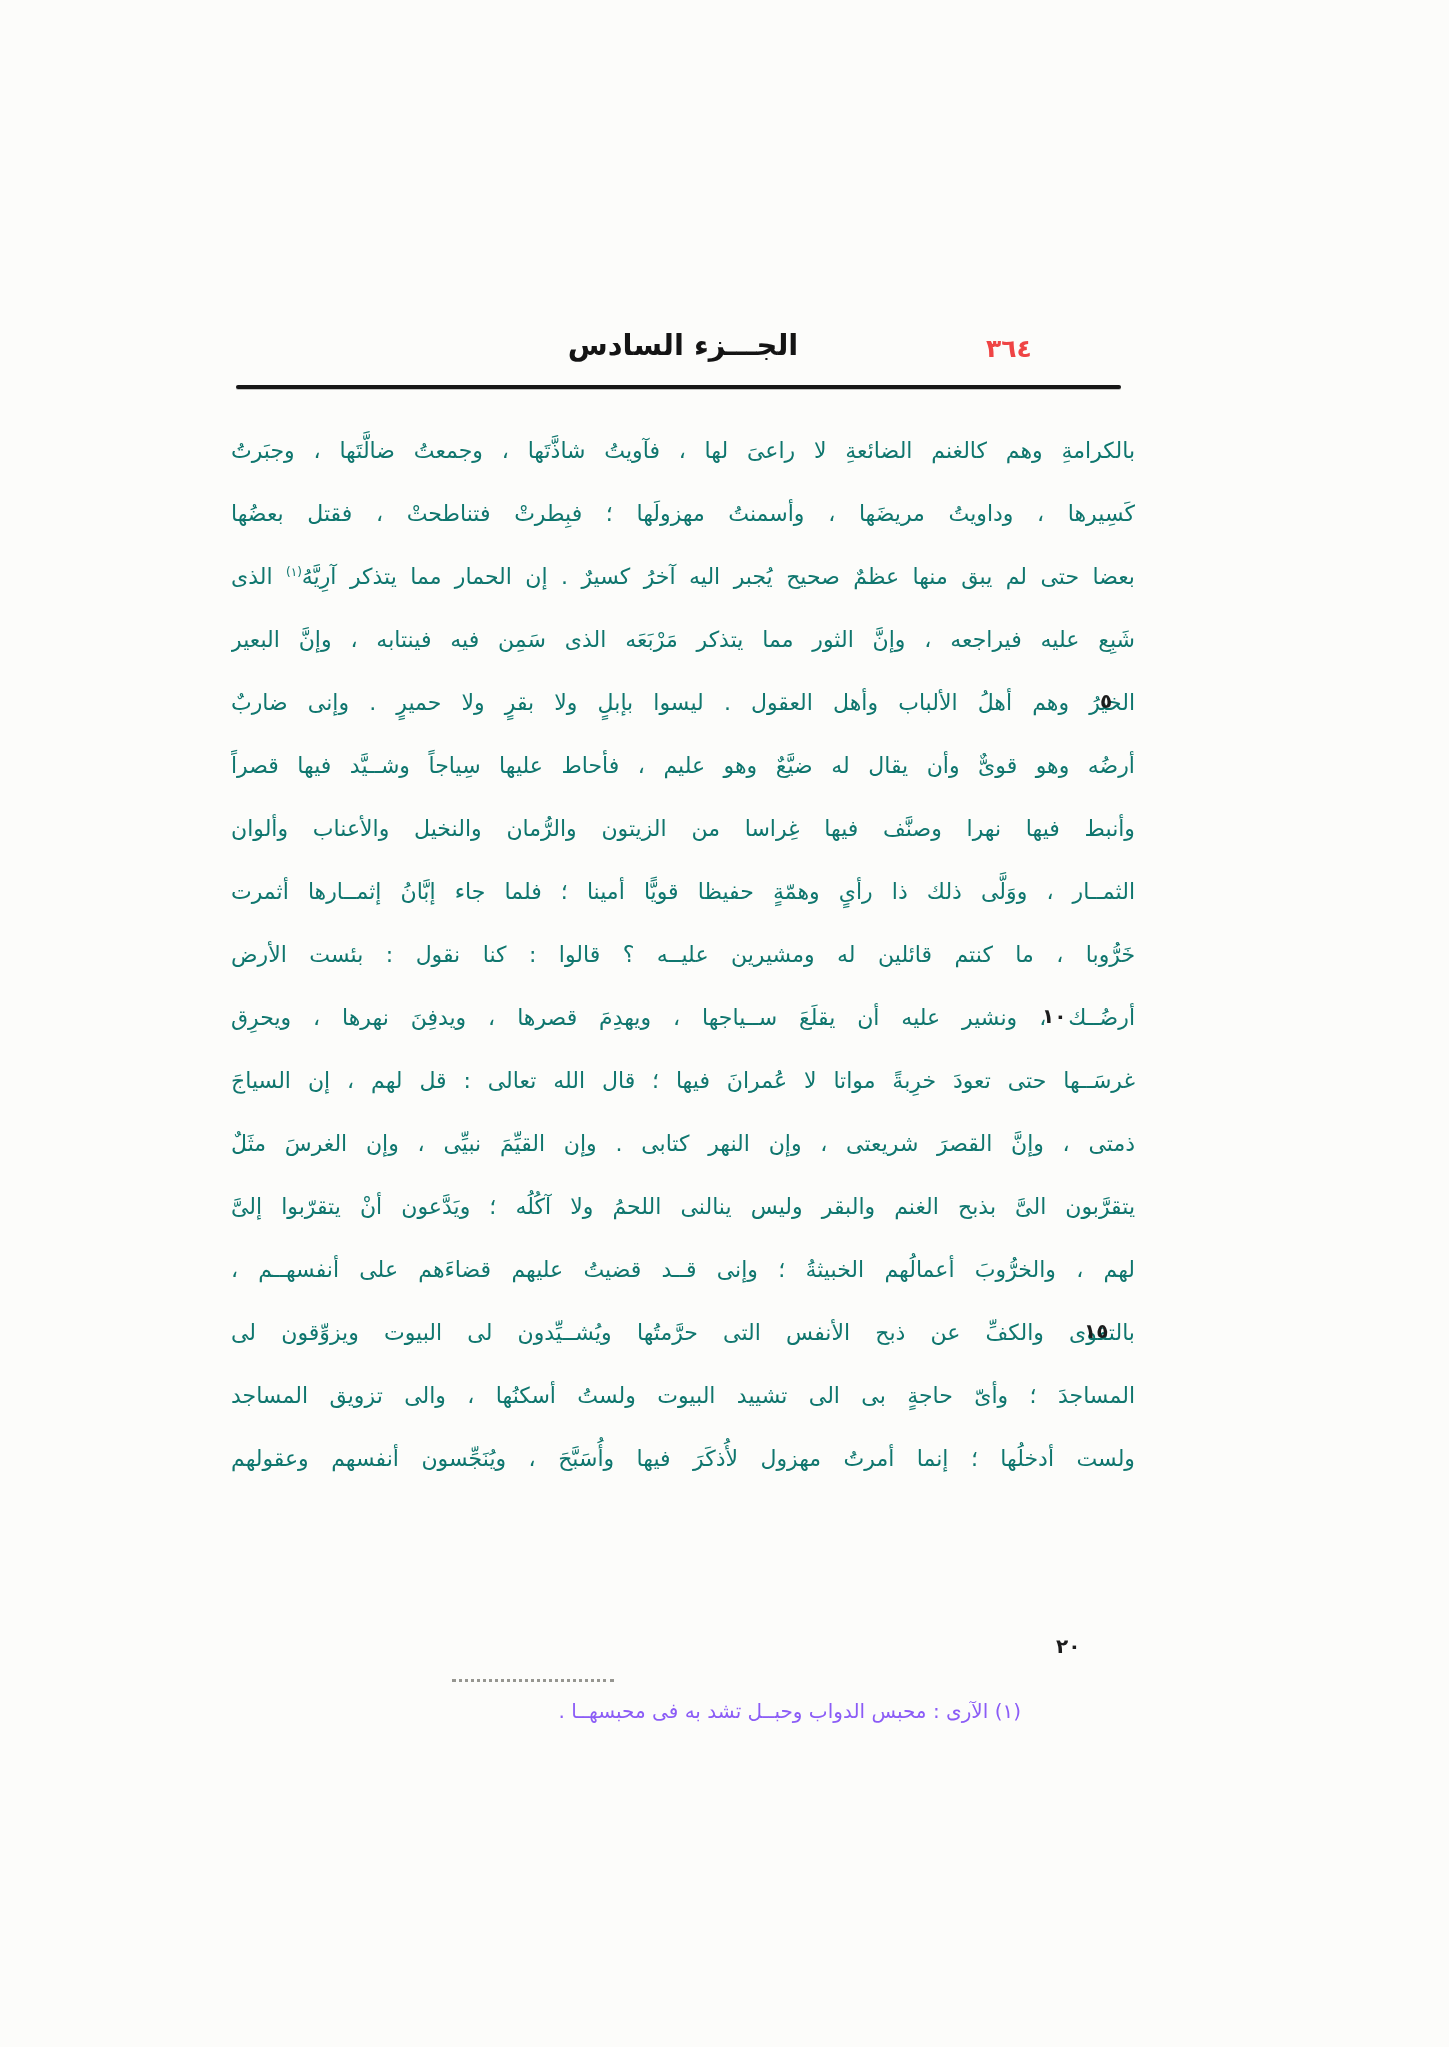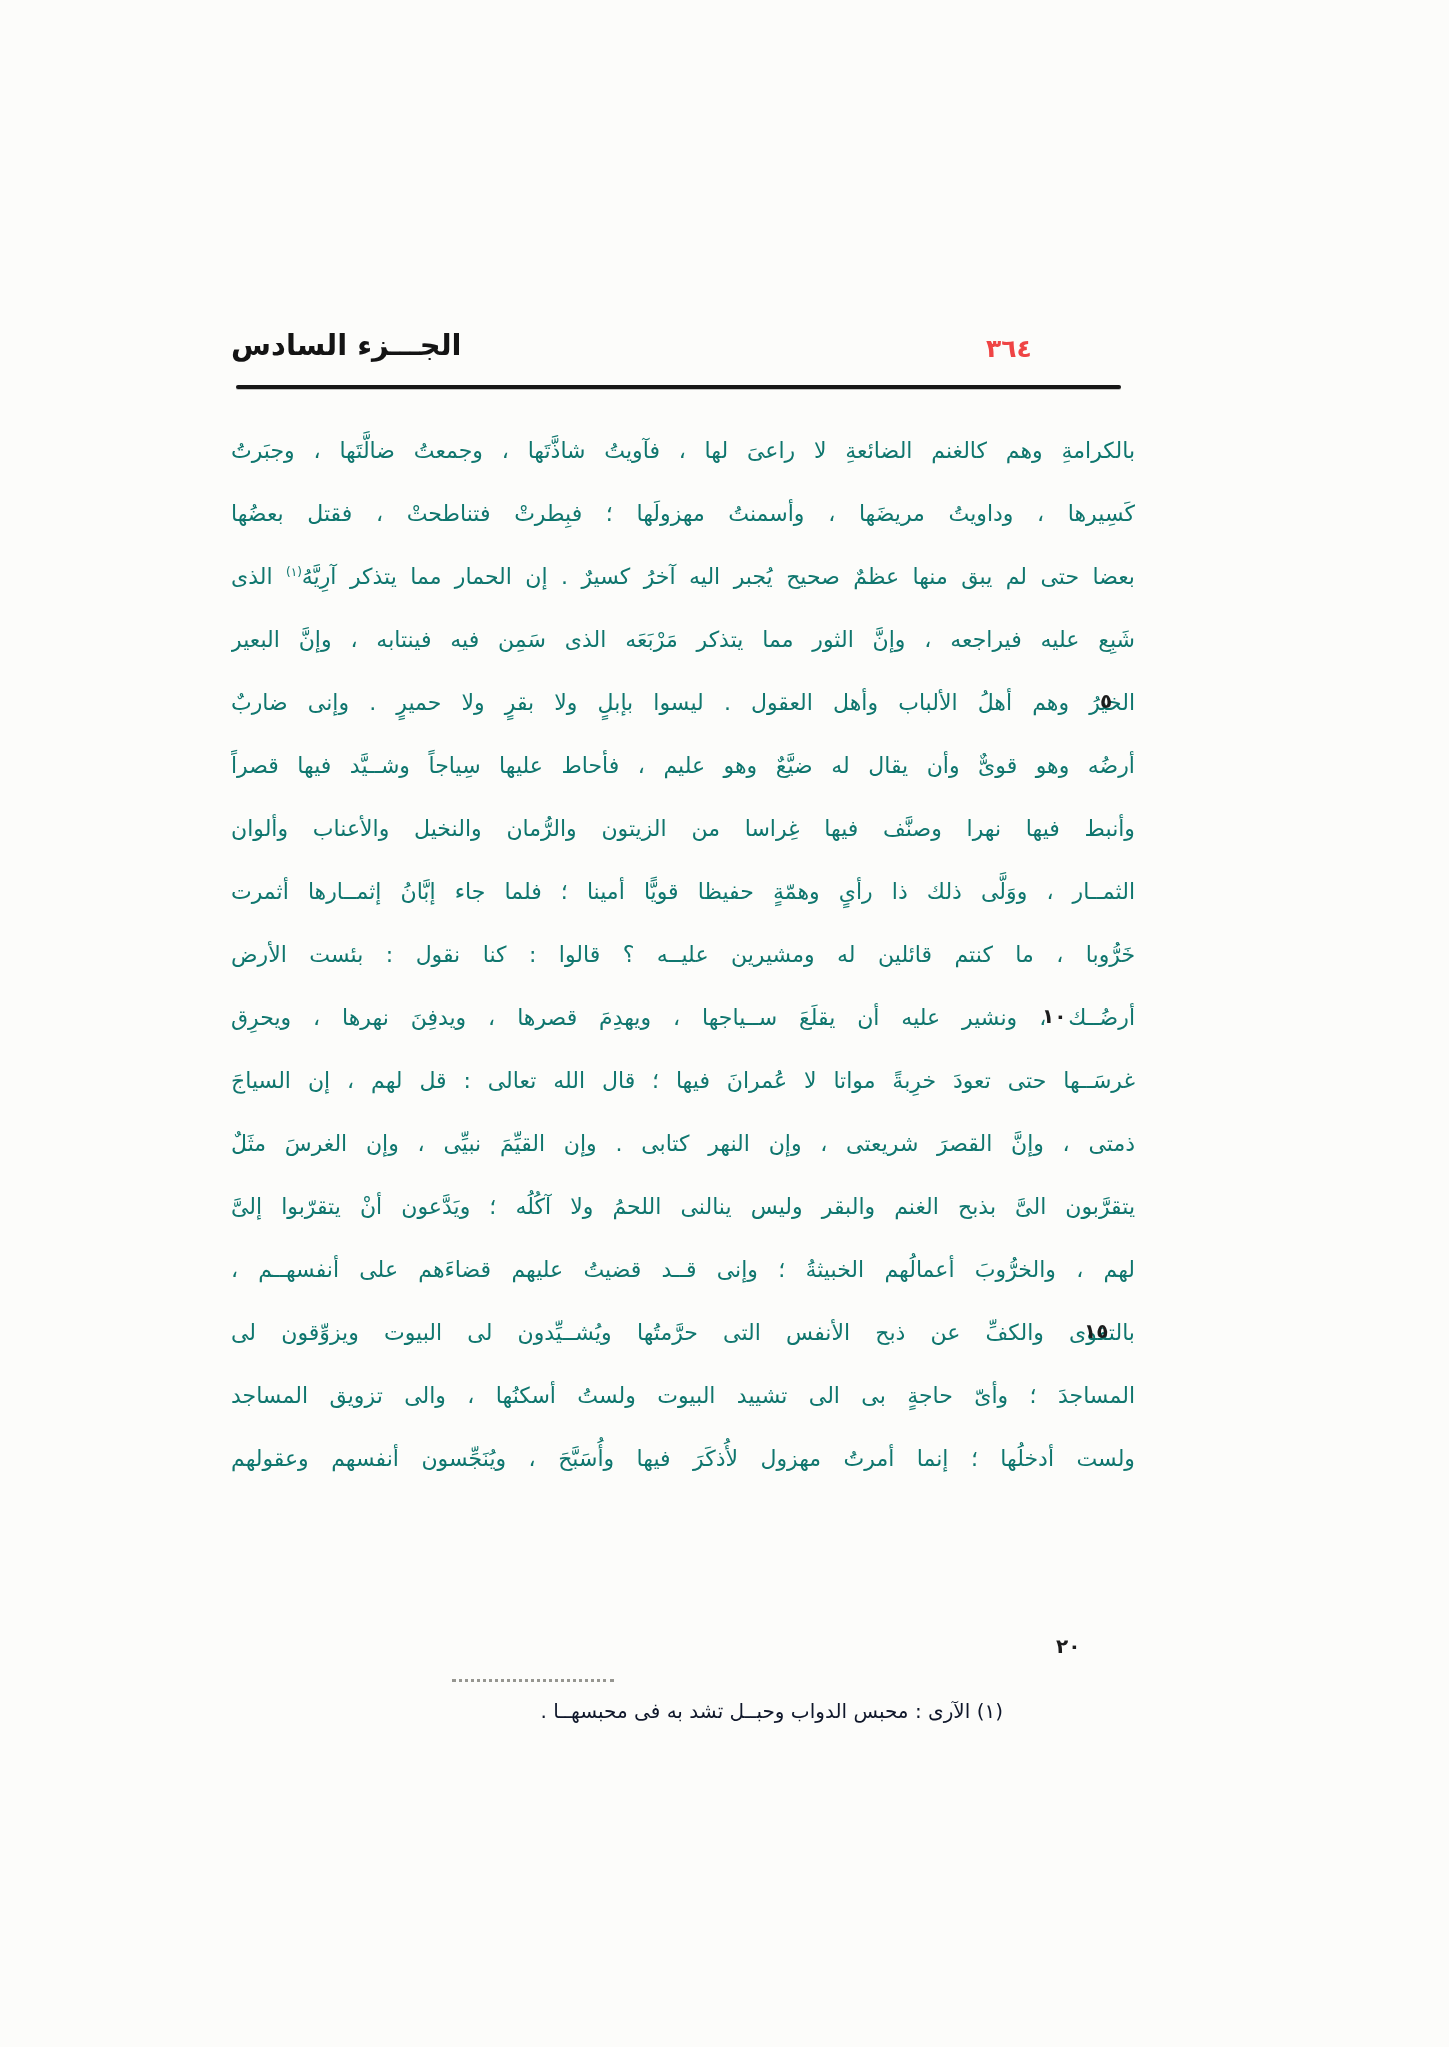--- a/index.html
+++ b/index.html
@@ -5,21 +5,21 @@
   html,body{margin:0;padding:0;}
   body{
     width:1449px;height:2047px;position:relative;
     background:#fcfcfa;color:#1b1b1b;
     font-family:"DejaVu Sans",sans-serif;
     -webkit-font-smoothing:antialiased;
   }
   .page{position:absolute;inset:0;}
   .header-title{
     position:absolute;left:231px;top:328px;width:904px;
-    direction:rtl;text-align:left;font-size:29px;font-weight:bold;
+    direction:rtl;text-align:center;font-size:29px;font-weight:bold;
     color:#141414;
   }
   .page-num{
     position:absolute;left:986px;top:334px;
     font-size:25px;font-weight:bold;letter-spacing:4px;color:#ef4444;
     direction:rtl;
   }
   .header-rule{
     position:absolute;left:236px;top:385px;width:885px;height:4px;
     background:#171717;border-radius:2px;
@@ -43,23 +43,23 @@
   }
   .mn-5 {left:1100px;top:670px;}
   .mn-10{left:1042px;top:985px;}
   .mn-15{left:1084px;top:1300px;}
   .mn-20{left:1056px;top:1615px;}
   .foot-dots{
     position:absolute;left:452px;top:1679px;width:162px;height:0;
     border-top:3px dotted #969690;
   }
   .footnote{
-    position:absolute;left:229px;top:1688px;width:774px;height:46px;
+    position:absolute;left:247px;top:1688px;width:774px;height:46px;
     line-height:46px;direction:rtl;text-align:right;
-    font-size:20px;color:#0f172a;
+    font-size:20px;color:#8b5cf6;
   }
 </style>
 </head>
 <body>
 
 <div class="page">
 
   <div class="header-title">الجـــزء السادس</div>
 
   <div class="page-num">٣٦٤</div>

